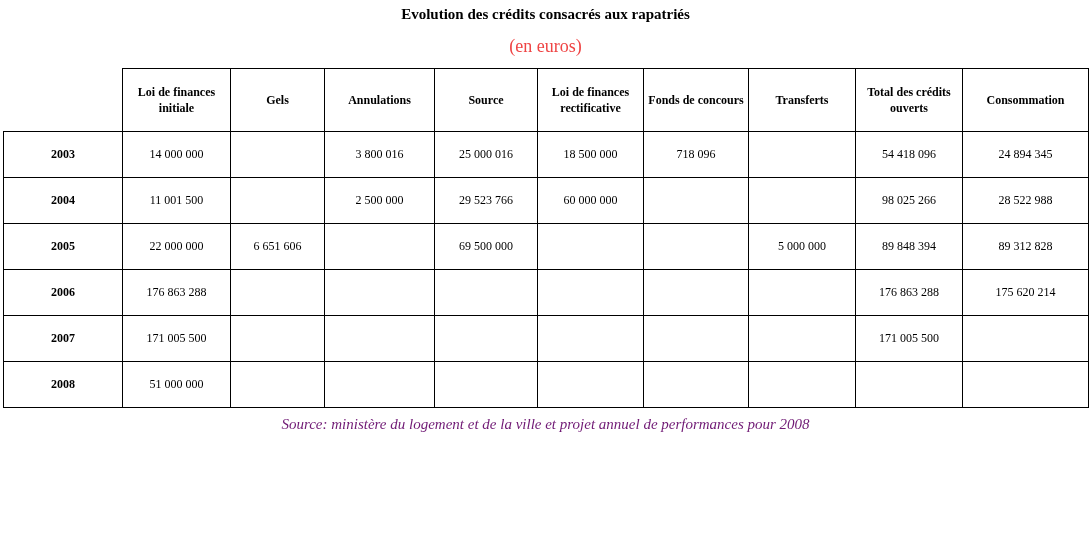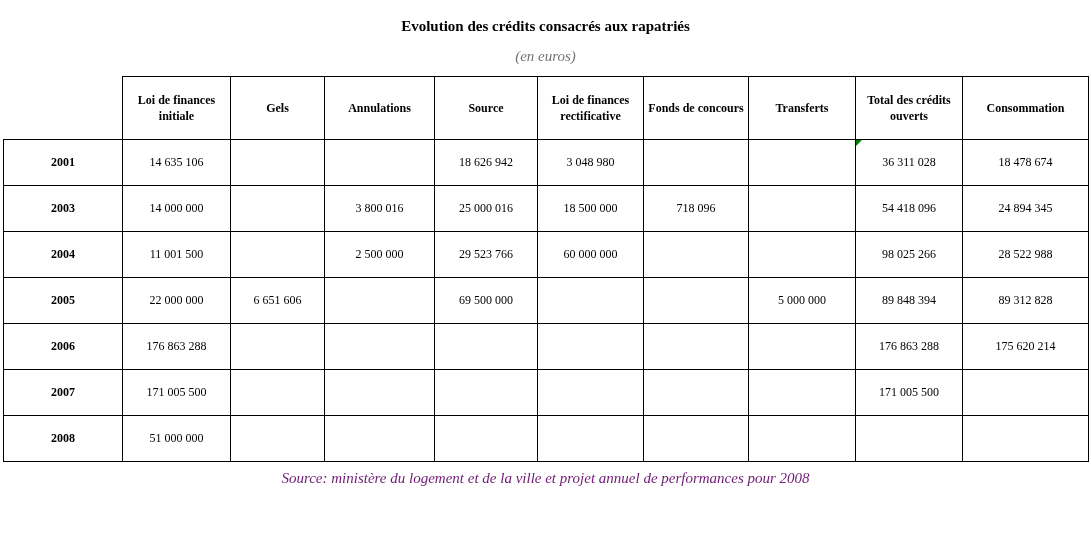--- a/index.html
+++ b/index.html
@@ -5,38 +5,37 @@
   html, body {
     margin: 0;
     padding: 0;
     background: #ffffff;
     font-family: "Liberation Serif", serif;
   }
   .page {
     width: 1091px;
     height: 558px;
     box-sizing: border-box;
-    padding-top: 16px;
+    padding-top: 4px;
     overflow: hidden;
     background: #ffffff;
     border-radius: 27px;
   }
   .title {
     margin: 2px 0 0 0;
     text-align: center;
     font-size: 15px;
     font-weight: bold;
     color: #000;
   }
   .subtitle {
     margin-top: 13px;
     text-align: center;
-    font-style: italic;
-    font-size: 15px;
-    color: #737373;
+    font-size: 18px;
+    color: #ef4444;
   }
   table.credits {
     border-collapse: collapse;
     table-layout: fixed;
     margin: 11px 0 0 3px;
   }
   table.credits th,
   table.credits td {
     border: 1px solid #000;
     font-size: 12px;
@@ -111,32 +110,20 @@
           <th>Source</th>
           <th>Loi de finances rectificative</th>
           <th>Fonds de concours</th>
           <th>Transferts</th>
           <th>Total des crédits ouverts</th>
           <th>Consommation</th>
         </tr>
       </thead>
     <tbody id="tbody">
         <tr>
-          <th class="year">2001</th>
-          <td>14 635 106</td>
-          <td></td>
-          <td></td>
-          <td>18 626 942</td>
-          <td>3 048 980</td>
-          <td></td>
-          <td></td>
-          <td>36 311 028<span class="flag" style="border-top-color: rgb(0, 128, 0);"></span></td>
-          <td>18 478 674</td>
-        </tr>
-        <tr>
           <th class="year">2003</th>
           <td>14 000 000</td>
           <td></td>
           <td>3 800 016</td>
           <td>25 000 016</td>
           <td>18 500 000</td>
           <td>718 096</td>
           <td></td>
           <td>54 418 096</td>
           <td>24 894 345</td>

